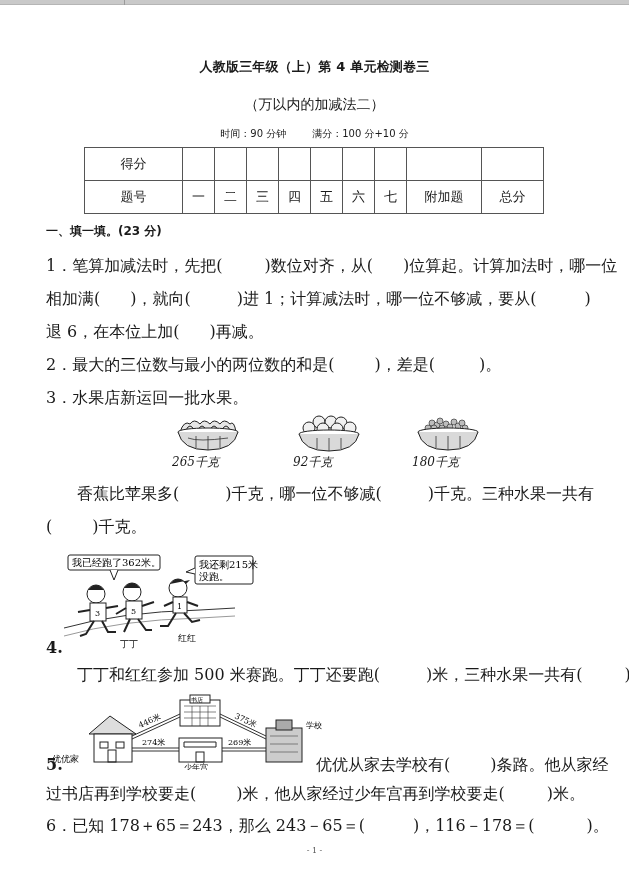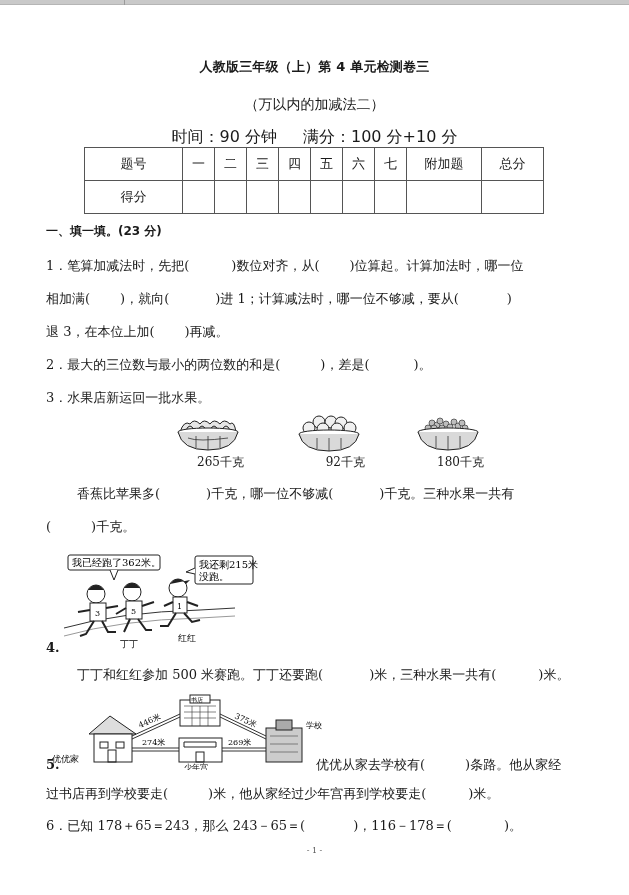--- a/index.html
+++ b/index.html
@@ -6,33 +6,33 @@
   body { width:629px; height:895px; position:relative; overflow:hidden;
          font-family:"DejaVu Serif","Liberation Serif",serif; color:#1a1a1a; }
   .topbar { position:absolute; left:0; top:0; width:629px; height:4px; background:#c9c9c9; border-bottom:1px solid #b5b5b5; }
   .topbar .tick { position:absolute; left:124px; top:0; width:1px; height:5px; background:#9a9a9a; }
 
   .title { position:absolute; left:0; width:629px; top:58px; text-align:center;
            font-family:"DejaVu Sans","Liberation Sans",sans-serif; font-weight:bold; font-size:13px; letter-spacing:0.2px; }
   .subtitle { position:absolute; left:0; width:629px; top:96px; text-align:center;
               font-family:"DejaVu Sans","Liberation Sans",sans-serif; font-size:14px; }
   .meta { position:absolute; left:0; width:629px; top:127px; text-align:center;
-          font-family:"DejaVu Sans","Liberation Sans",sans-serif; font-size:16px; }
+          font-family:"DejaVu Sans","Liberation Sans",sans-serif; font-size:10px; }
   .meta span + span { margin-left:26px; }
 
   table.score { position:absolute; left:84px; top:147px; border-collapse:collapse;
                 font-family:"DejaVu Sans","Liberation Sans",sans-serif; font-size:13px; }
   table.score td { border:1px solid #555; height:32px; text-align:center; padding:0; }
 
-  .line { position:absolute; left:46px; font-size:13px; white-space:nowrap; line-height:20px; }
+  .line { position:absolute; left:46px; font-size:16px; white-space:nowrap; line-height:20px; }
   .section { font-family:"DejaVu Sans","Liberation Sans",sans-serif; font-weight:bold; font-size:12px; }
   .blank { display:inline-block; }
   .indent { left:77px; }
 
-  .fruit { position:absolute; text-align:right; }
+  .fruit { position:absolute; text-align:left;font-style:italic; }
   .fruit .label { font-size:12px; margin-top:-2px; }
 
   .pagenum { position:absolute; left:0; width:629px; top:846px; text-align:center; font-size:8px; color:#555; }
   svg text { font-family:"DejaVu Serif","Liberation Serif",serif; }
 </style>
 </head>
 <body>
 
 <div class="topbar">
     <div class="tick"></div>
@@ -40,56 +40,56 @@
 
 <div class="title">人教版三年级（上）第 4 单元检测卷三</div>
 <div class="subtitle">（万以内的加减法二）</div>
 <div class="meta">
   <span>时间：90 分钟</span><span>满分：100 分+10 分</span>
 </div>
 
 <table class="score">
   <tbody>
       <tr>
+    <td>得分</td>
+    <td></td>
+    <td></td>
+    <td></td>
+    <td></td>
+    <td></td>
+    <td></td>
+    <td></td>
+    <td></td>
+    <td></td>
+  </tr>
+  <tr>
     <td style="width:97px">题号</td>
     <td style="width:31px">一</td>
     <td style="width:31px">二</td>
     <td style="width:31px">三</td>
     <td style="width:31px">四</td>
     <td style="width:31px">五</td>
     <td style="width:31px">六</td>
     <td style="width:31px">七</td>
     <td style="width:74px">附加题</td>
     <td style="width:61px">总分</td>
   </tr>
-  <tr>
-    <td>得分</td>
-    <td></td>
-    <td></td>
-    <td></td>
-    <td></td>
-    <td></td>
-    <td></td>
-    <td></td>
-    <td></td>
-    <td></td>
-  </tr>
 </tbody>
   </table>
 
 <div class="line section" style="top:221px">一、填一填。(23 分)</div>
 
 <div class="line" style="top:256px">
   <span>1．笔算加减法时，先把(</span><span class="blank" style="width:42px"></span><span>)数位对齐，从(</span><span class="blank" style="width:30px"></span><span>)位算起。计算加法时，哪一位</span>
 </div>
 <div class="line" style="top:289px">
   <span>相加满(</span><span class="blank" style="width:30px"></span><span>)，就向(</span><span class="blank" style="width:46px"></span><span>)进 1；计算减法时，哪一位不够减，要从(</span><span class="blank" style="width:48px"></span><span>)</span>
 </div>
 <div class="line" style="top:322px">
-  <span>退 3，在本位上加(</span><span class="blank" style="width:30px"></span><span>)再减。</span>
+  <span>退 6，在本位上加(</span><span class="blank" style="width:30px"></span><span>)再减。</span>
 </div>
 
 <div class="line" style="top:355px">
   <span>2．最大的三位数与最小的两位数的和是(</span><span class="blank" style="width:40px"></span><span>)，差是(</span><span class="blank" style="width:44px"></span><span>)。</span>
 </div>
 
 <div class="line" style="top:388px">3．水果店新运回一批水果。</div>
 
 <div class="fruit" style="left:172px; top:414px; width:72px;">
   <svg width="72" height="38" viewBox="0 0 72 38">

